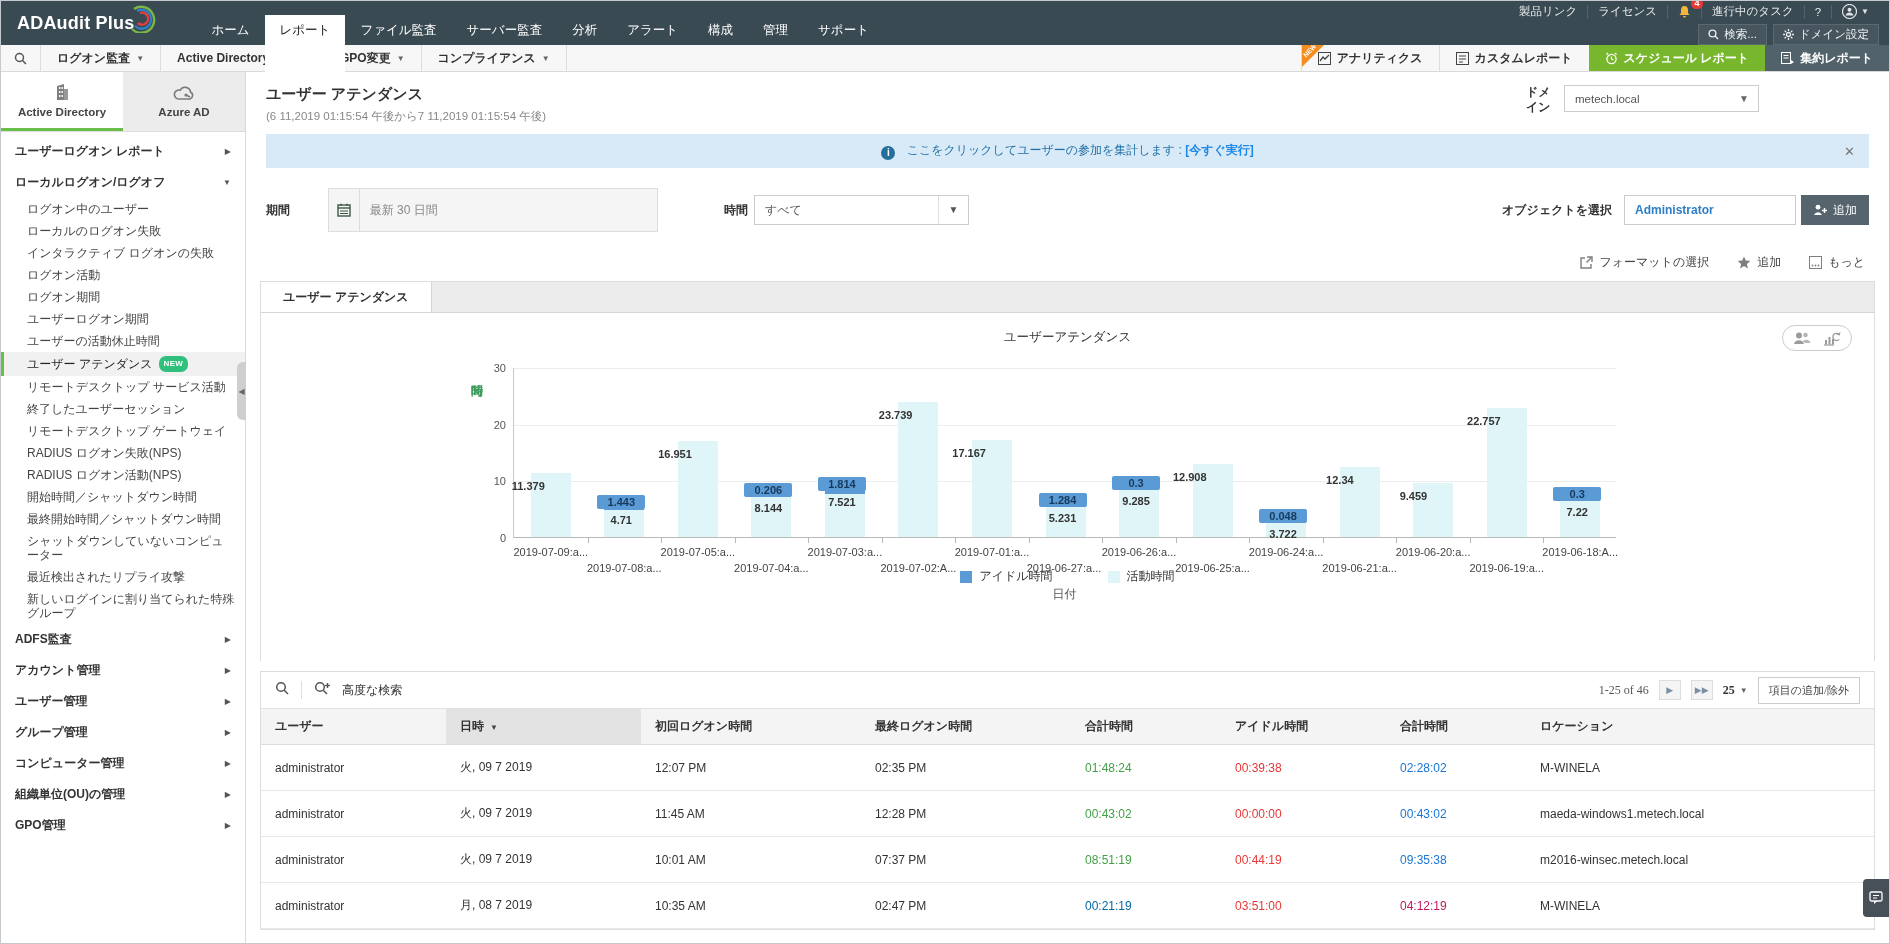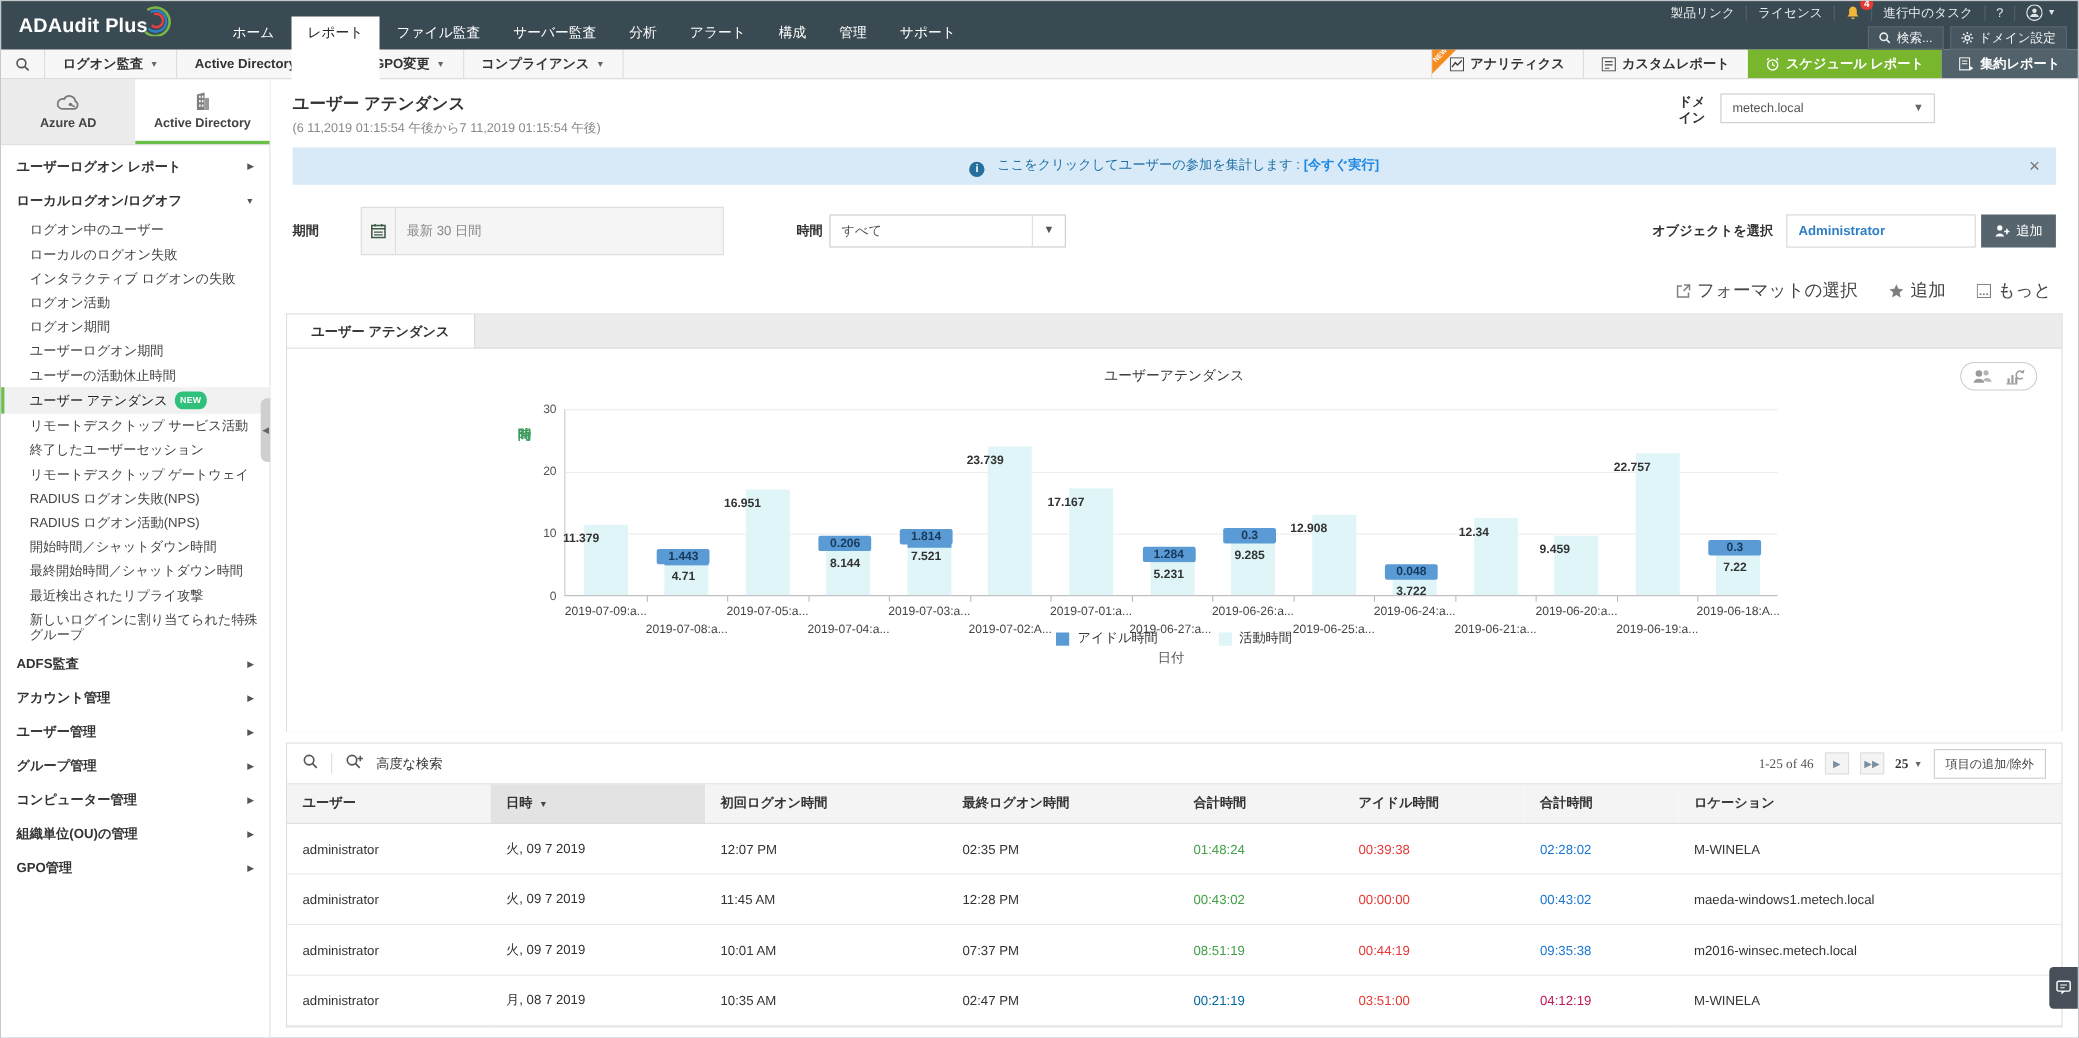--- a/index.html
+++ b/index.html
@@ -79,21 +79,21 @@
   .time-select { width:215px; height:30px; border:1px solid #ccc; display:flex; align-items:center; margin-left:14px; cursor:pointer; background:#fff; }
   .time-select .val { flex:1; padding:0 10px; color:#555; }
   .time-select .chev { width:30px; text-align:center; border-left:1px solid #ddd; color:#555; font-size:10px; line-height:28px; }
   .obj-group { margin-left:auto; display:flex; align-items:center; }
   .obj-input { width:172px; height:30px; border:1px solid #ccc; margin-left:12px; }
   .obj-input input { width:100%; height:100%; border:none; outline:none; padding:0 10px; font-size:12px; color:#2e7ec7; font-weight:bold; font-family:inherit; }
   .add-btn { height:30px; margin-left:5px; background:#55646d; color:#fff; border:none; font-size:12px; padding:0 12px; display:flex; align-items:center; gap:6px; cursor:pointer; }
 
   
   .actions { display:flex; justify-content:flex-end; gap:28px; padding:22px 24px 10px 0; }
-  .action { display:flex; align-items:center; gap:6px; font-size:16px; color:#444; cursor:pointer; }
+  .action { display:flex; align-items:center; gap:6px; font-size:12px; color:#444; cursor:pointer; }
   .action svg { opacity:.75; }
 
   
   .content-zone { background:#f0f0f0; margin:0 14px; border:1px solid #ddd; border-bottom:none; }
   .tab-strip { height:31px; background:#ececec; border-bottom:1px solid #d5d5d5; display:flex; }
   .ctab { padding:0 22px; background:#fff; border-right:1px solid #d5d5d5; line-height:31px; font-size:12px; font-weight:bold; color:#333; cursor:pointer; }
   .chart-card { background:#fff; position:relative; height:348px; }
   .chart-title { text-align:center; padding-top:16px; font-size:12.5px; font-weight:normal; color:#333; }
   .chart-tools { position:absolute; top:12px; right:22px; border:1px solid #ccc; border-radius:14px; height:26px; display:flex; align-items:center; padding:0 10px; gap:12px; background:#fff; }
   .chart-tools .ic { cursor:pointer; display:flex; }
@@ -278,43 +278,43 @@
           </svg>
         <span>集約レポート</span>
       </div>
     </div>
   </div>
 
   <div class="bodyrow">
 
     <aside class="sidebar">
       <div class="side-tabs" id="sideTabs">
-          <div class="side-tab">
-            <svg width="22" height="16" viewBox="0 0 22 16">
-              <path d="M6 14 a4.5 4.5 0 1 1 1.2-8.8 A5.5 5.5 0 0 1 17.5 7 A3.8 3.8 0 0 1 17 14 Z" fill="none" stroke="#555" stroke-width="1.6"></path>
-              <circle cx="13" cy="10" r="1.6" fill="#555"></circle>
-              <path d="M13 10 l4 2" stroke="#555" stroke-width="1.4"></path>
-            </svg>
-            <span>Azure AD</span>
-          </div>
           <div class="side-tab active">
             <svg width="18" height="18" viewBox="0 0 18 18">
               <path d="M4 17 V3 L11 1 V17 Z" fill="#555"></path>
               <rect x="11" y="6" width="4" height="11" fill="#777"></rect>
               <g fill="#fff">
                 <rect x="6" y="4" width="1.4" height="2"></rect>
                 <rect x="8.5" y="4" width="1.4" height="2"></rect>
                 <rect x="6" y="8" width="1.4" height="2"></rect>
                 <rect x="8.5" y="8" width="1.4" height="2"></rect>
                 <rect x="6" y="12" width="1.4" height="2"></rect>
                 <rect x="8.5" y="12" width="1.4" height="2"></rect>
               </g>
             </svg>
             <span>Active Directory</span>
           </div>
+          <div class="side-tab">
+            <svg width="22" height="16" viewBox="0 0 22 16">
+              <path d="M6 14 a4.5 4.5 0 1 1 1.2-8.8 A5.5 5.5 0 0 1 17.5 7 A3.8 3.8 0 0 1 17 14 Z" fill="none" stroke="#555" stroke-width="1.6"></path>
+              <circle cx="13" cy="10" r="1.6" fill="#555"></circle>
+              <path d="M13 10 l4 2" stroke="#555" stroke-width="1.4"></path>
+            </svg>
+            <span>Azure AD</span>
+          </div>
         </div>
       <div class="side-menu" id="sideMenu">
           <div class="side-section">
             <span>ユーザーログオン レポート</span>
             <span class="arr">▶</span>
           </div>
           <div class="side-section">
             <span>ローカルログオン/ログオフ</span>
             <span class="arr">▼</span>
           </div>
@@ -356,20 +356,23 @@
             <span>RADIUS ログオン失敗(NPS)</span>
           </div>
           <div class="side-child">
             <span>RADIUS ログオン活動(NPS)</span>
           </div>
           <div class="side-child">
             <span>開始時間／シャットダウン時間</span>
           </div>
           <div class="side-child">
             <span>最終開始時間／シャットダウン時間</span>
+          </div>
+          <div class="side-child">
+            <span>シャットダウンしていないコンピューター</span>
           </div>
           <div class="side-child">
             <span>最近検出されたリプライ攻撃</span>
           </div>
           <div class="side-child">
             <span>新しいログインに割り当てられた特殊グループ</span>
           </div>
           <div class="side-section">
             <span>ADFS監査</span>
             <span class="arr">▶</span>

